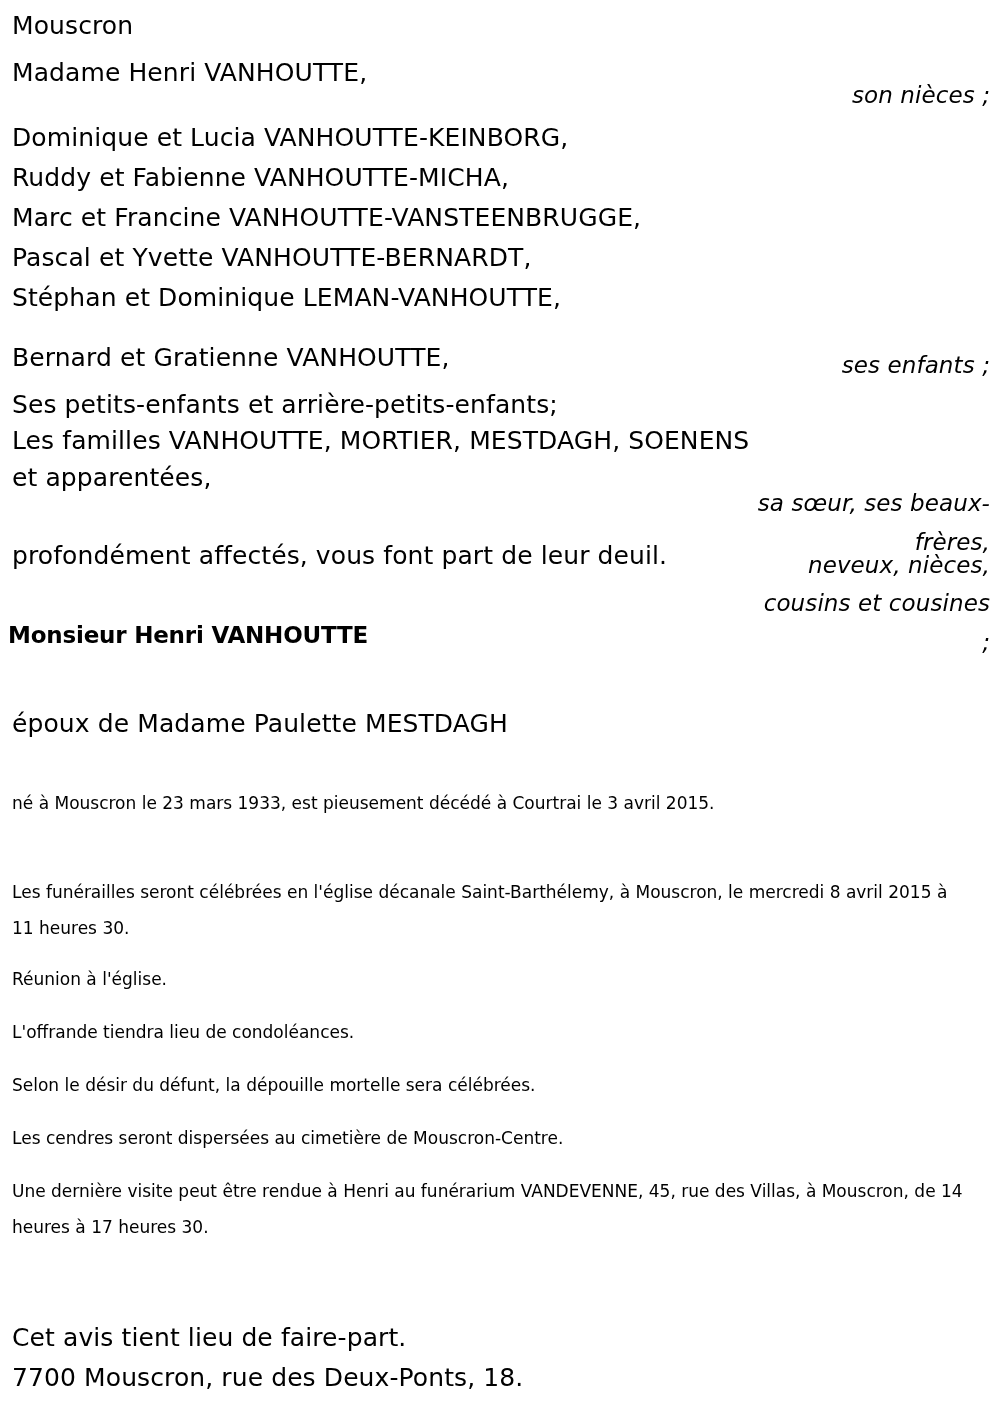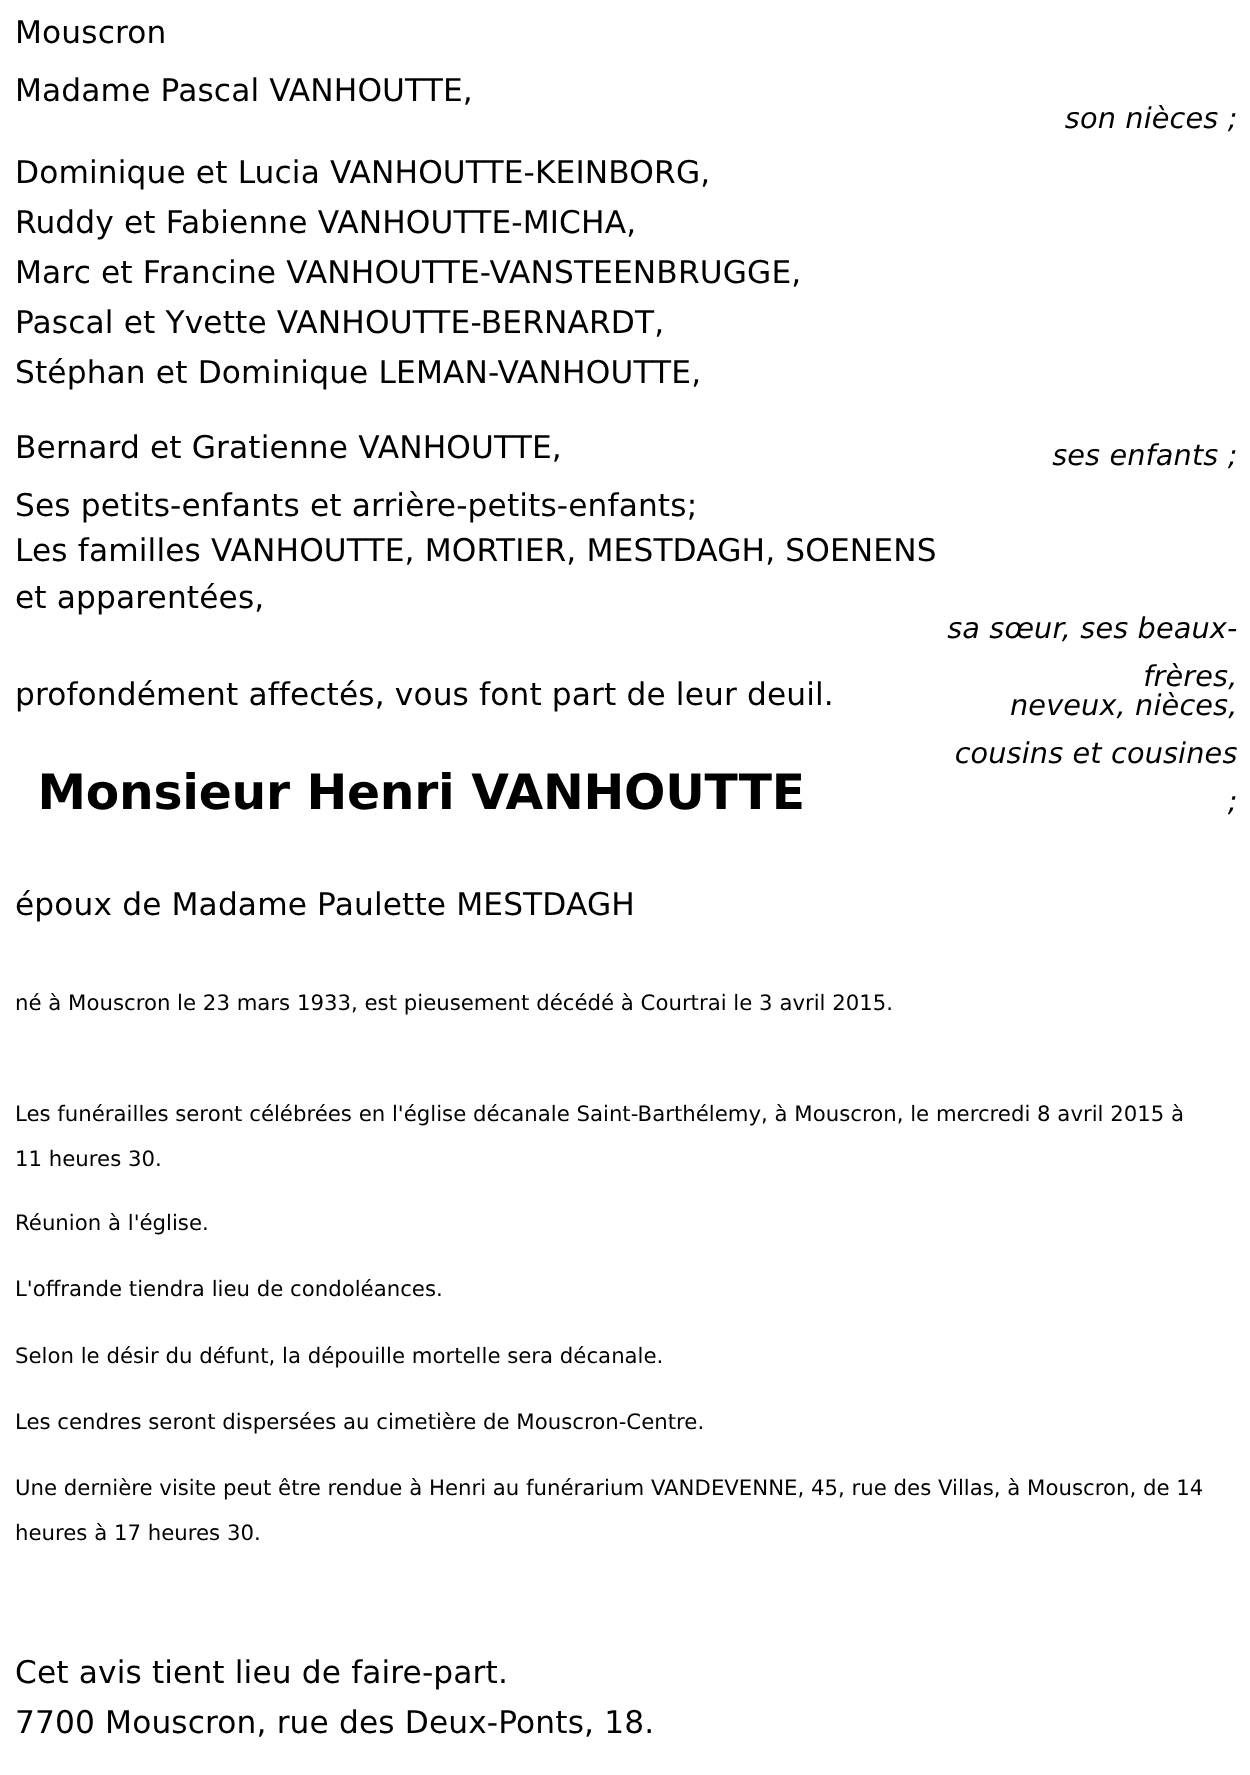--- a/index.html
+++ b/index.html
@@ -42,23 +42,23 @@
   .right {
     right: 10px;
     text-align: right;
     font-style: italic;
     font-size: 23px;
     line-height: 30px;
   }
 
   .heading {
     position: absolute;
-    left: 30px;
+    left: 8px;
     font-weight: bold;
-    font-size: 39px;
+    font-size: 23px;
     line-height: 42px;
     white-space: pre;
     letter-spacing: -0.2px;
   }
 
   
   .para {
     position: absolute;
     left: 12px;
     width: 952px;
@@ -66,21 +66,21 @@
     line-height: 36px;
   }
 </style>
 </head>
 <body>
 
 <div class="notice">
 
   <div class="line left" style="top:8px;">Mouscron</div>
 
-  <div class="line left" style="top:55px;">Madame Pascal VANHOUTTE,</div>
+  <div class="line left" style="top:55px;">Madame Henri VANHOUTTE,</div>
 
   <div class="line right" style="top:80px;">son nièces ;</div>
 
   <div class="line left" style="top:120px;">Dominique et Lucia VANHOUTTE-KEINBORG,</div>
   <div class="line left" style="top:160px;">Ruddy et Fabienne VANHOUTTE-MICHA,</div>
   <div class="line left" style="top:200px;">Marc et Francine VANHOUTTE-VANSTEENBRUGGE,</div>
   <div class="line left" style="top:240px;">Pascal et Yvette VANHOUTTE-BERNARDT,</div>
   <div class="line left" style="top:280px;">Stéphan et Dominique LEMAN-VANHOUTTE,</div>
   <div class="line left" style="top:320px;margin-top:20px;">Bernard et Gratienne VANHOUTTE,</div>
 
@@ -103,21 +103,21 @@
   <div class="line left" style="top:706px;">époux de Madame Paulette MESTDAGH</div>
 
   <div class="para" style="top:785px;">né à Mouscron le 23 mars 1933, est pieusement décédé à Courtrai le 3 avril 2015.</div>
 
   <div class="para" style="top:874px;">Les funérailles seront célébrées en l'église décanale Saint-Barthélemy, à Mouscron, le mercredi 8 avril 2015 à 11 heures 30.</div>
 
   <div class="para" style="top:961px;">Réunion à l'église.</div>
 
   <div class="para" style="top:1014px;">L'offrande tiendra lieu de condoléances.</div>
 
-  <div class="para" style="top:1067px;">Selon le désir du défunt, la dépouille mortelle sera décanale.</div>
+  <div class="para" style="top:1067px;">Selon le désir du défunt, la dépouille mortelle sera célébrées.</div>
 
   <div class="para" style="top:1120px;">Les cendres seront dispersées au cimetière de Mouscron-Centre.</div>
 
   <div class="para" style="top:1173px;">Une dernière visite peut être rendue à Henri au funérarium VANDEVENNE, 45, rue des Villas, à Mouscron, de 14 heures à 17 heures 30.</div>
 
   <div class="line left" style="top:1320px;">Cet avis tient lieu de faire-part.</div>
 
   <div class="line left" style="top:1360px;">7700 Mouscron, rue des Deux-Ponts, 18.</div>
 
 </div>

